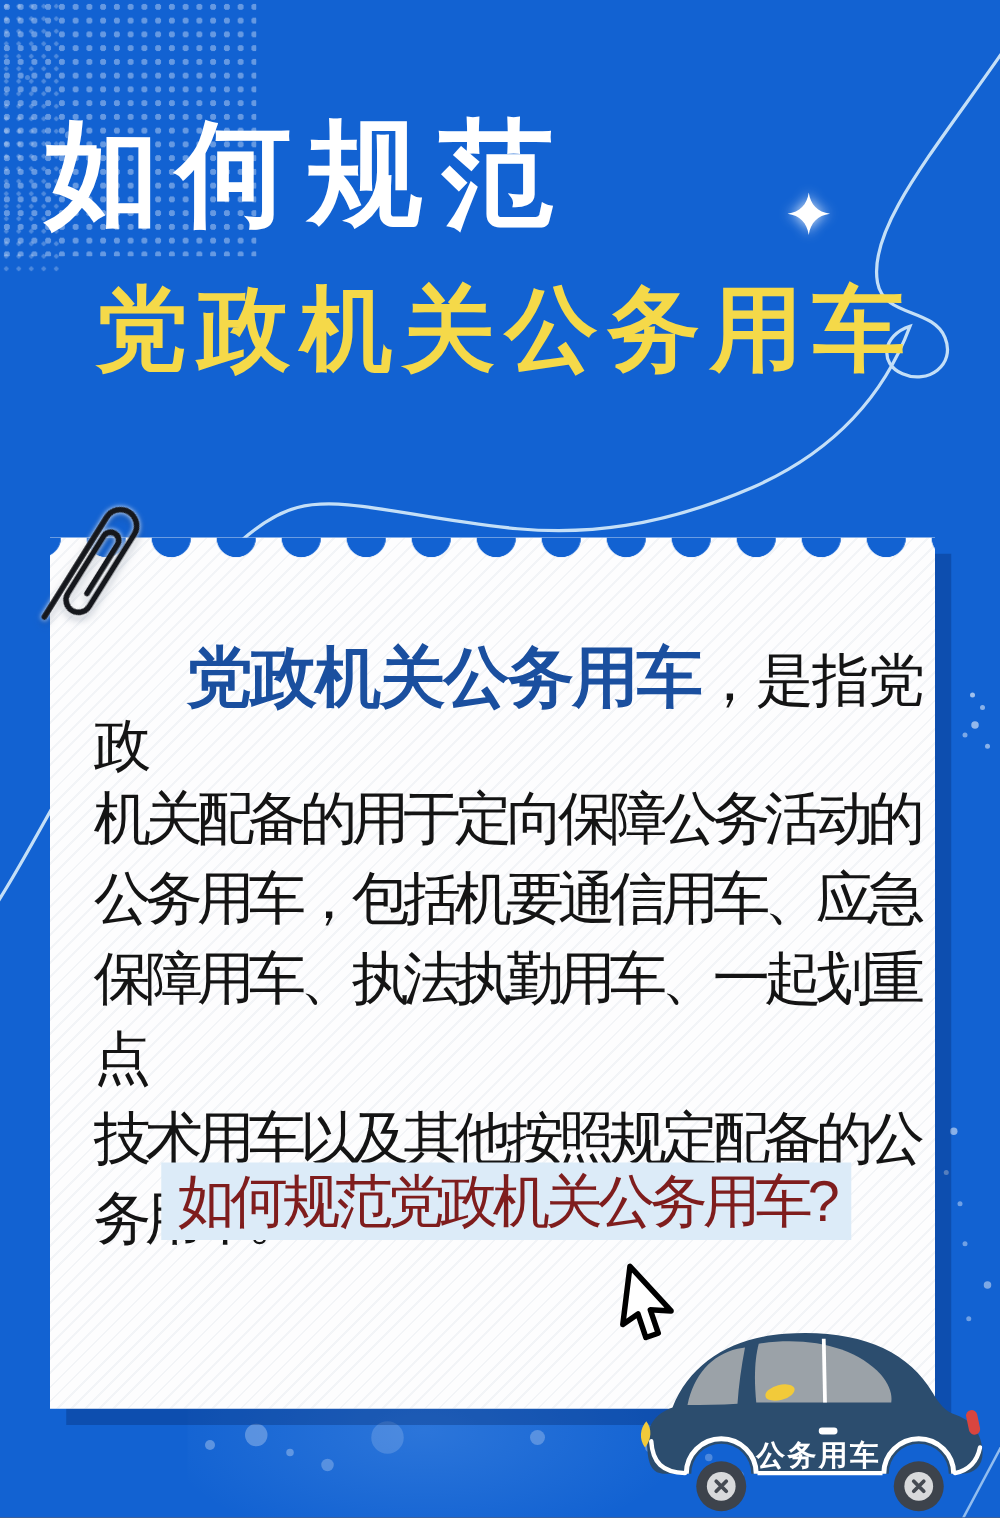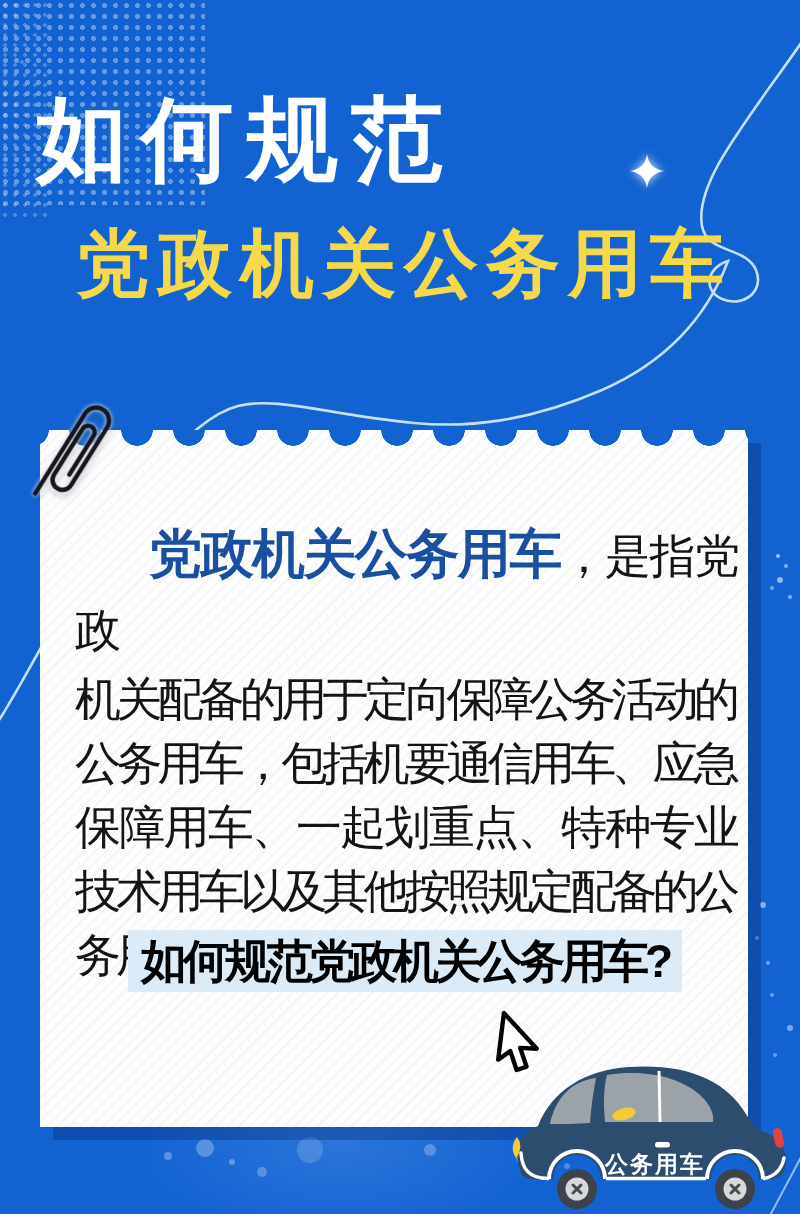--- a/index.html
+++ b/index.html
@@ -54,30 +54,30 @@
   .scallops{
     position:absolute; left:0; top:0; width:100%; height:18px;
     background-image:radial-gradient(circle 16px at 50% 0, #1262d2 97%, transparent 100%);
     background-size:52px 18px; background-repeat:repeat-x; background-position:19px 0;
   }
   .para-block{position:absolute; left:35px; top:87px; width:660px;}
   .pline{
     font-size:46px; line-height:64px; letter-spacing:-5px; color:#141414;
     font-weight:500; text-align:justify; text-align-last:justify; margin:0;
   }
-  .pline-first{line-height:74px; text-indent:74px;}
+  .pline-first{line-height:52px; text-indent:74px;}
   .pline-first .lead{font-size:53px; color:#1a4f9f; font-weight:600;}
   .pline-last{text-align-last:left;}
   .pline-second{}
   .hl-row{position:absolute; left:35px; width:660px; text-align:center;}
   .hl-row1{top:500px;}
   .hl-row2{top:589px; padding-right:44px; box-sizing:border-box;}
   .hl{
-    display:inline-block; background:#dcebf8; color:#000000;
-    font-size:46px; line-height:60px; letter-spacing:-4px; font-weight:700;
+    display:inline-block; background:#dcebf8; color:#7f1d1d;
+    font-size:46px; line-height:60px; letter-spacing:-4px; font-weight:400;
     padding:1px 13px;
   }
   
   .paperclip{position:absolute; z-index:6; left:42px; top:390px;
     transform:rotate(32deg); transform-origin:50% 50%;
     filter:drop-shadow(0 0 2px rgba(255,255,255,.95)) drop-shadow(2px 3px 3px rgba(40,60,90,.25));}
   .cursor{position:absolute; z-index:8; left:490px; top:1012px; transform:rotate(7deg);}
   .car{position:absolute; z-index:7; left:508px; top:1058px;}
 </style>
 </head>
@@ -142,21 +142,21 @@
   <h1 class="title1">如何规范</h1>
   <h1 class="title2">党政机关公务用车</h1>
 
   <div class="card">
     <div class="scallops"></div>
 
     <div class="para-block">
       <p class="pline pline-first"><span class="lead">党政机关公务用车</span><span>，是指党政</span></p>
       <p class="pline pline-second">机关配备的用于定向保障公务活动的</p>
       <p class="pline">公务用车，包括机要通信用车、应急</p>
-      <p class="pline">保障用车、一起划重点、特种专业</p>
+      <p class="pline">保障用车、执法执勤用车、一起划重点</p>
       <p class="pline">技术用车以及其他按照规定配备的公</p>
       <p class="pline pline-last">务用车。</p>
     </div>
 
     <div class="hl-row hl-row1">
       <span class="hl">如何规范党政机关公务用车?</span>
     </div>
   </div>
 
   <div class="paperclip">

